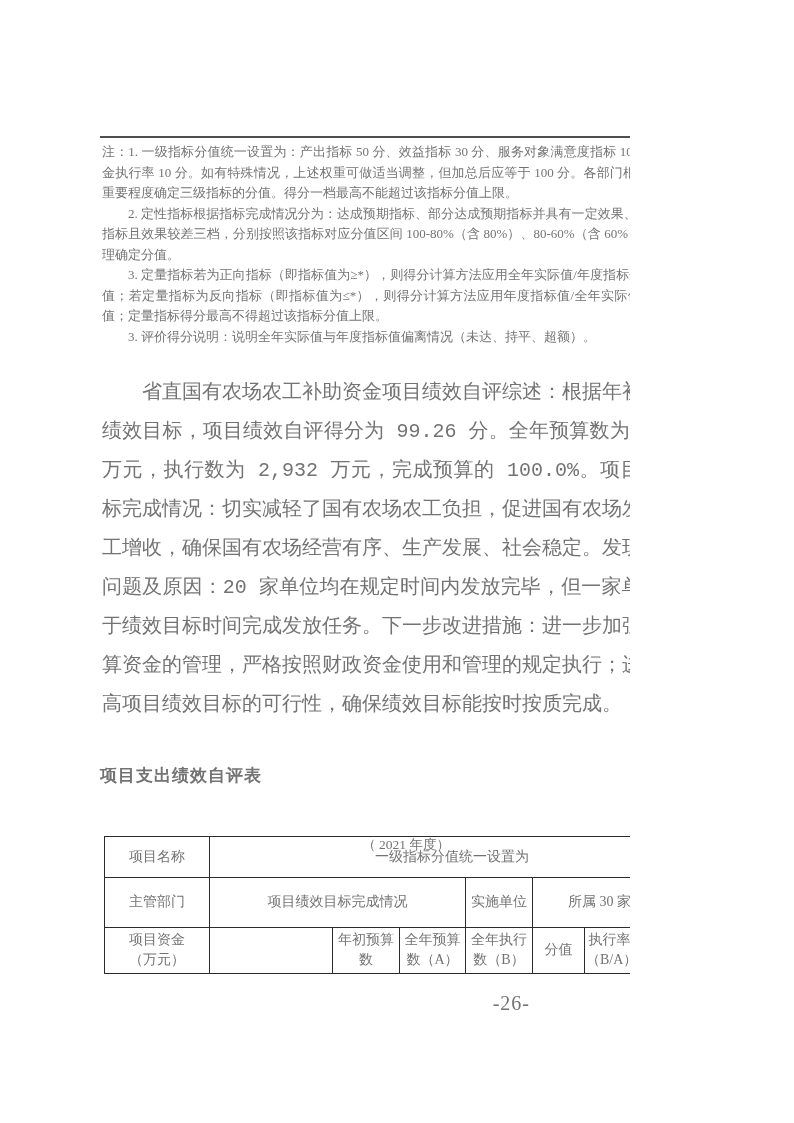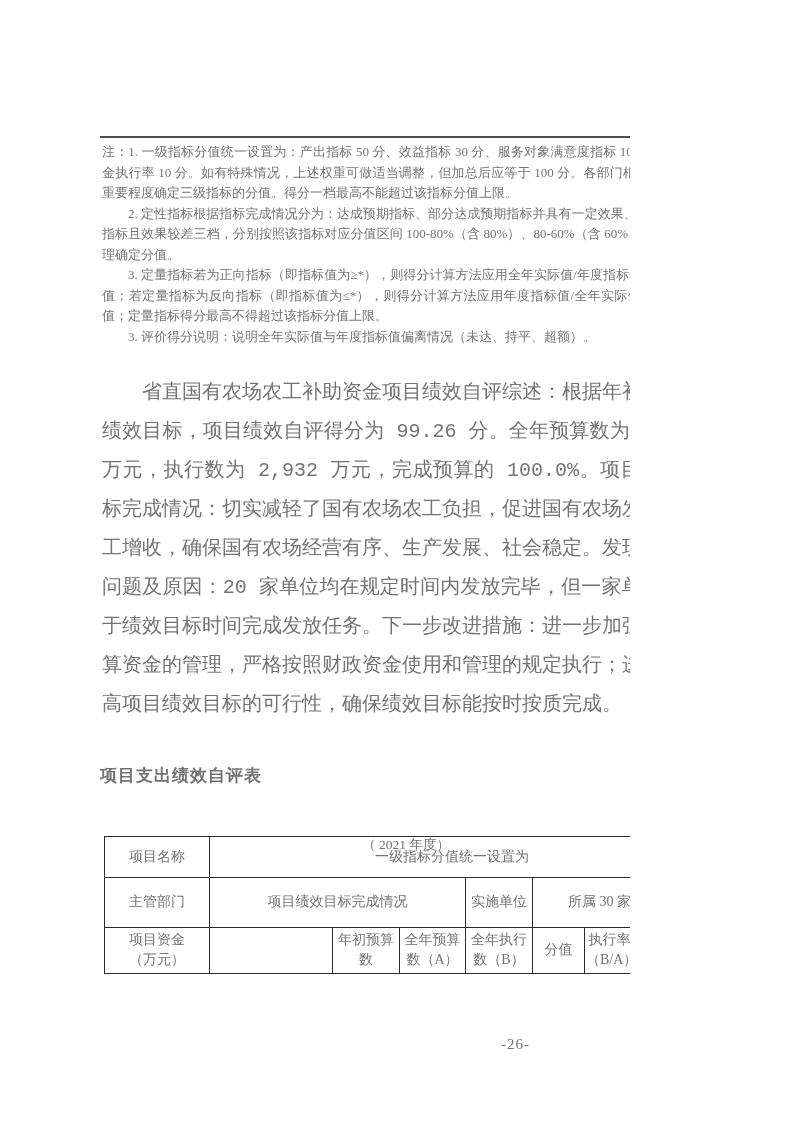--- a/index.html
+++ b/index.html
@@ -87,22 +87,22 @@
     white-space: pre-line;
     line-height: 1.45;
     overflow: hidden;
   }
   tr.row-1 { height: 41px; }
   tr.row-2 { height: 50px; }
   tr.row-3 { height: 45px; margin-left: 16px; }
   .page-number {
     position: absolute;
     right: 100px;
-    top: 1036px;
-    font-size: 15px;
+    top: 992px;
+    font-size: 20px;
     letter-spacing: 1px;
     font-family: "Liberation Serif", "DejaVu Serif", serif;
   }
 </style>
 </head>
 <body>
 
 <div class="page">
 
   <div class="top-rule"></div>

